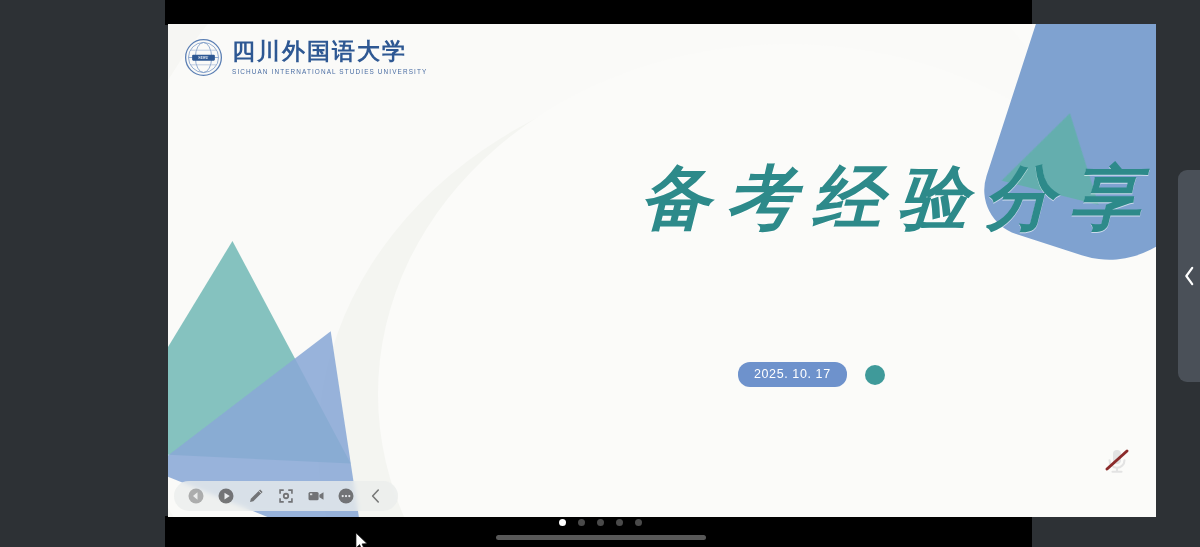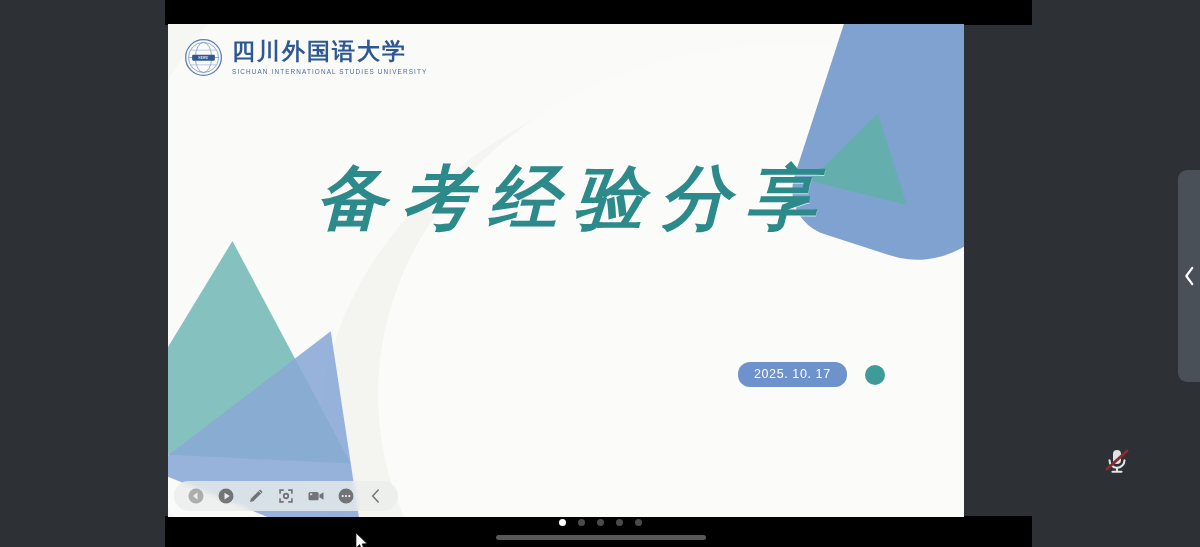--- a/index.html
+++ b/index.html
@@ -22,21 +22,21 @@
     position: absolute;
     background: #000000;
   }
   #letterbox-top    { left: 165px; top: 0px;   width: 867px; height: 25px; }
   #letterbox-bottom { left: 165px; top: 516px; width: 867px; height: 31px; }
 
   
   #slide {
     position: absolute;
     left: 168px; top: 24px;
-    width: 796px; height: 493px;
+    width: 988px; height: 493px;
     background: #fbfbf9;
     overflow: hidden;
   }
 
   
   .arc {
     position: absolute;
     border-radius: 50%;
     background: #f2f3ef;
   }
@@ -105,21 +105,21 @@
   #brand-en {
     font-size: 6.4px; color: #4a6da3;
     letter-spacing: 1.12px; line-height: 1.2;
     margin-top: 3px; white-space: nowrap;
   }
 
   
   #slide-title {
     position: absolute;
     left: 0; right: 0; top: 128px;
-    text-align: center;
+    text-align: right;
     font-family: "Liberation Serif", serif;
     font-size: 70px; font-weight: 700;
     font-style: italic;
     color: #2d8a8a;
     letter-spacing: 16px;
     text-indent: 16px;
     text-shadow: 0 1px 0 rgba(255,255,255,.6);
   }
 
   

